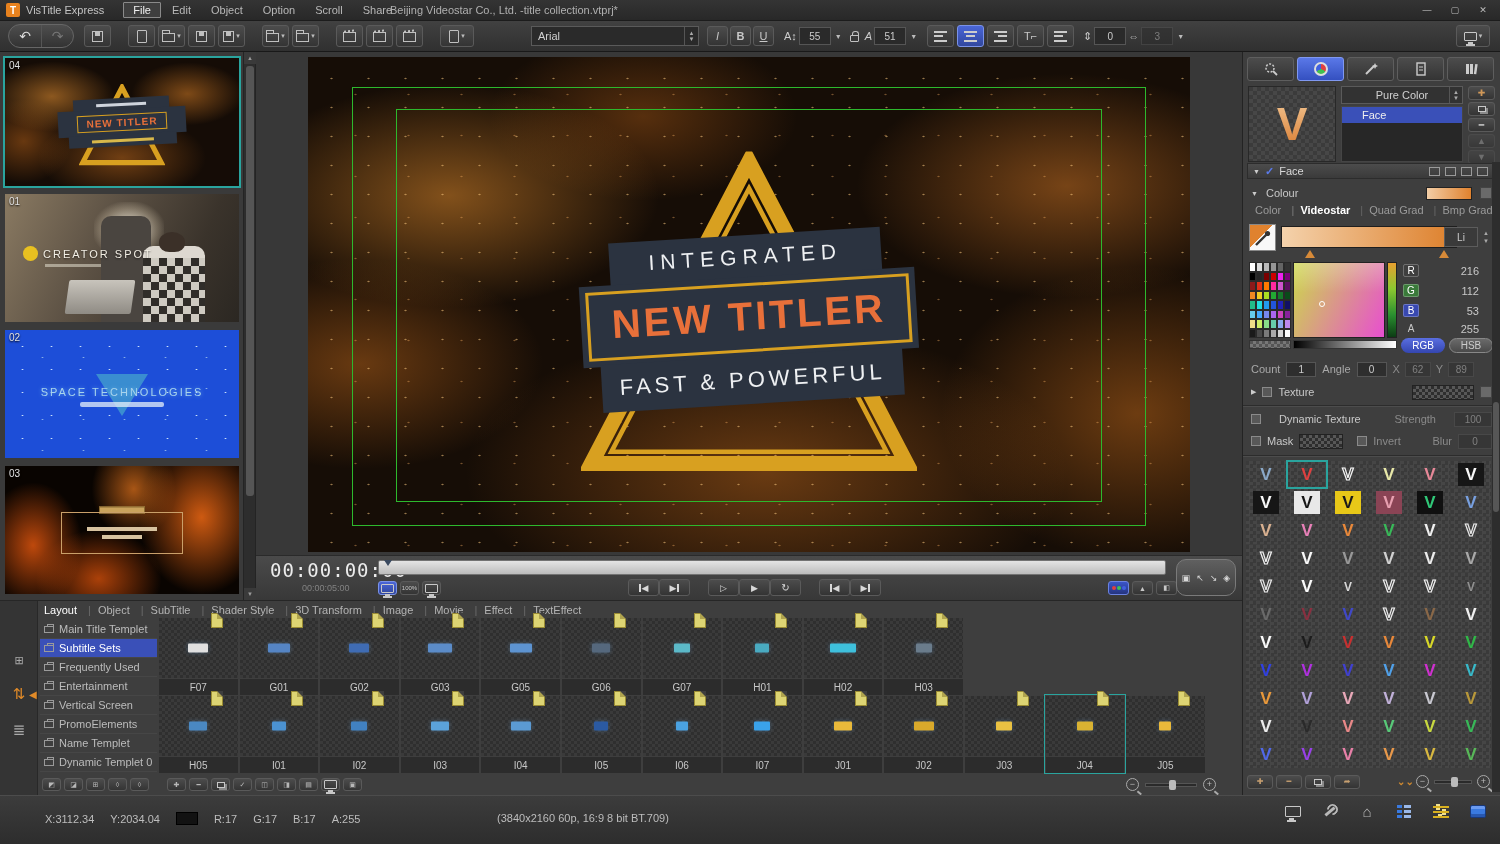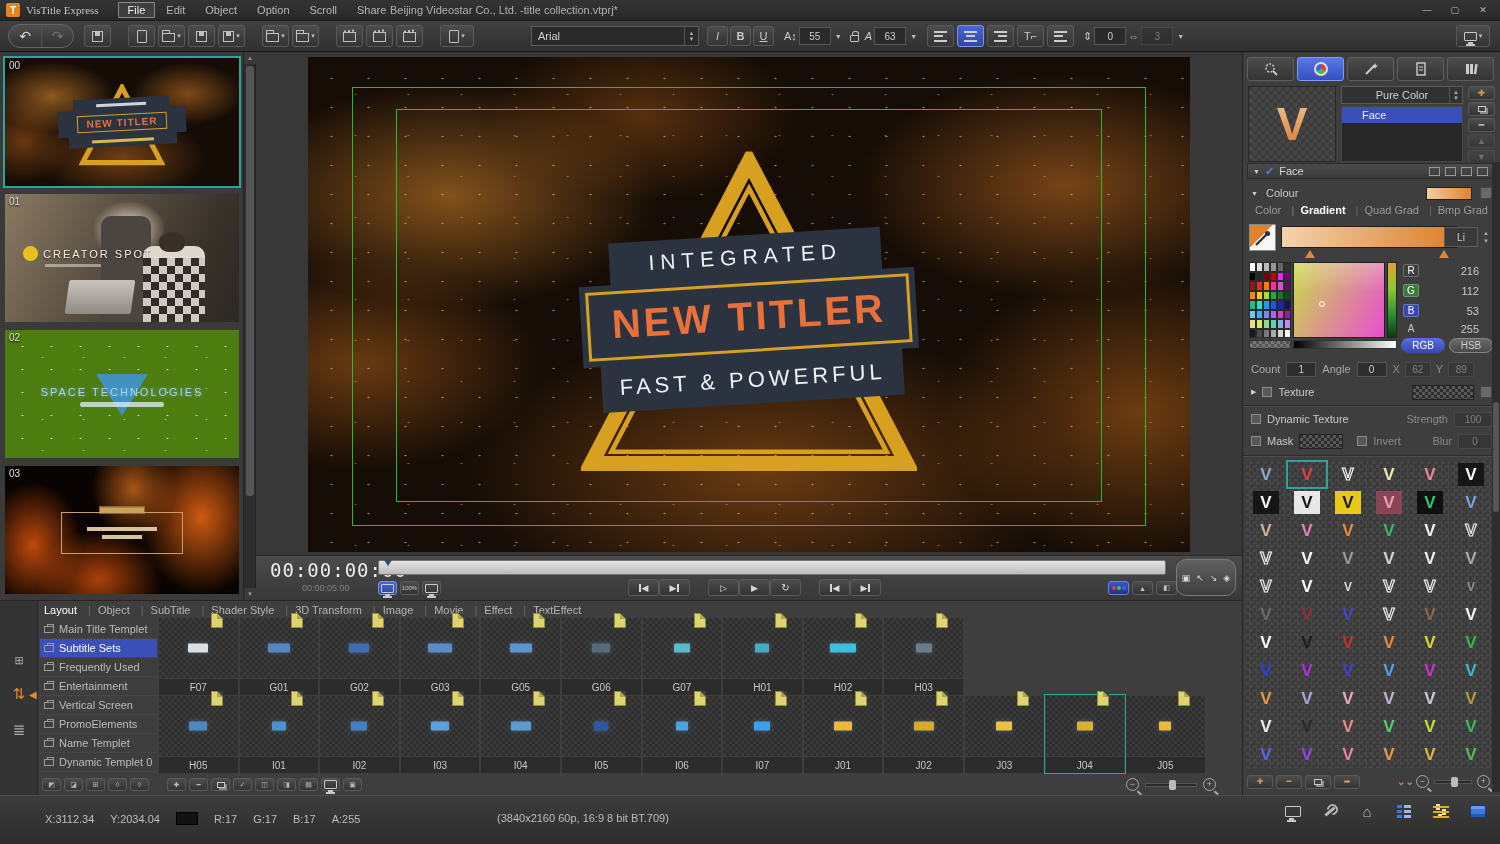--- a/index.html
+++ b/index.html
@@ -8,21 +8,21 @@
 
   
   .checker { background-image:conic-gradient(#474747 25%, #3b3b3b 0 50%, #474747 0 75%, #3b3b3b 0); background-size:8px 8px; }
   .checker-d { background-image:conic-gradient(#3a3a3a 25%, #2f2f2f 0 50%, #3a3a3a 0 75%, #2f2f2f 0); background-size:6px 6px; }
   .btn { display:flex; align-items:center; justify-content:center; background:linear-gradient(#4c4c4c,#343434); border:1px solid #5a5a5a; border-radius:3px; color:#c8c8c8; }
   .dim { opacity:.45; }
 
   
   #menubar { position:absolute; left:0; top:0; width:1500px; height:21px; background:linear-gradient(#343434,#282828); border-bottom:1px solid #1c1c1c; display:flex; align-items:center; padding:0 6px; }
   #logo { width:14px; height:14px; background:#e8821e; border-radius:2px; color:#fff; font-size:10px; font-weight:bold; display:flex; align-items:center; justify-content:center; margin-right:6px; }
-  #appname { font-size:11px; color:#c4c4c4; margin-right:18px;font-family:Liberation Serif, serif; }
+  #appname { font-size:11px; color:#c4c4c4; margin-right:18px; }
   .menu-item { font-size:11px; color:#b8b8b8; padding:1px 9px; margin:0 1px; }
   .menu-item.sel { border:1px solid #8a8a8a; background:#3f3f3f; color:#f0f0f0; border-radius:1px; }
   #win-title { position:absolute; left:390px; top:4px; font-size:11px; color:#b0b0b0; }
   #win-ctrls { position:absolute; right:6px; top:3px; display:flex; gap:6px; }
   #win-ctrls span { width:22px; height:14px; font-size:9px; color:#bbb; display:flex; align-items:center; justify-content:center; }
 
   
   #toolbar { position:absolute; left:0; top:21px; width:1500px; height:31px; background:linear-gradient(#414141,#303030); border-bottom:1px solid #191919; display:flex; align-items:center; padding:0 8px; }
   .tb-btn { width:27px; height:22px; margin-right:3px; }
   .tb-gap { width:14px; }
@@ -81,21 +81,21 @@
   .p1 { left:96px; top:22px; width:50px; height:106px; background:#4a4540; }
   .p2 { left:138px; top:52px; width:62px; height:80px; background:linear-gradient(#ddd8d0 0 12px,#3a3833 12px); background-color:#36332e; }
   .p2::before { content:""; position:absolute; left:16px; top:-14px; width:26px; height:20px; background:#3b3028; border-radius:50% 50% 40% 40%; }
   .p2::after { content:""; position:absolute; inset:12px 0 0 0; background:repeating-conic-gradient(#e8e4da 0 25%, #2e2b27 0 50%) 0 0/16px 16px; opacity:.85; }
   .laptop { position:absolute; left:62px; top:86px; width:66px; height:34px; background:linear-gradient(#c8c4bc,#8f8b84); border-radius:2px; transform:skewX(-8deg); }
   .caption-row { position:absolute; left:18px; top:52px; display:flex; align-items:center; gap:5px; z-index:4; }
   .cap-dot { width:15px; height:15px; border-radius:50%; background:#e8c020; }
   .cap-text { font-size:11px; letter-spacing:2px; color:#f2eee4; text-shadow:0 1px 2px rgba(0,0,0,.6); }
   .cap-sub { position:absolute; left:40px; top:70px; width:56px; height:3px; background:rgba(240,235,220,.5); }
 
-  .scene-space { position:absolute; inset:0; background:#4d7c0f;padding-left:44px; }
+  .scene-space { position:absolute; inset:0; background:#1d4ed8;padding-left:44px; }
   .stars { position:absolute; inset:0; background-image:radial-gradient(rgba(220,240,255,.9) 0.6px, transparent 1.2px), radial-gradient(rgba(180,215,240,.7) 0.6px, transparent 1.2px); background-size:29px 23px, 41px 31px; background-position:3px 5px, 17px 12px; }
   .tri-down { position:absolute; left:50%; top:34%; transform:translateX(-50%); width:0; height:0; border-left:26px solid transparent; border-right:26px solid transparent; border-top:42px solid #3e95cf; opacity:.9; }
   .space-cap { position:absolute; left:0; right:0; top:44%; text-align:center; font-size:11px; letter-spacing:2px; color:#a8d4ec; text-shadow:0 0 4px rgba(120,190,240,.8); z-index:3; }
   .space-sub { position:absolute; left:50%; top:56%; transform:translateX(-50%); width:84px; height:5px; background:rgba(230,240,250,.75); border-radius:2px; z-index:3; }
 
   .scene-flames { position:absolute; inset:0;
     background:radial-gradient(ellipse 70px 90px at 12% 62%, rgba(235,90,15,.8), transparent 70%),
                radial-gradient(ellipse 90px 110px at 84% 40%, rgba(240,105,20,.85), transparent 70%),
                radial-gradient(ellipse 60px 70px at 55% 18%, rgba(235,120,30,.7), transparent 70%),
                radial-gradient(ellipse 90px 70px at 40% 88%, rgba(225,85,12,.75), transparent 70%), #090401; }
@@ -224,21 +224,21 @@
   .chan.plain .badge { background:none !important; border:none; color:#c8c8c8; }
   .chan .cv { margin-left:auto; font-size:11px; color:#c8c8c8; padding-right:16px; }
   #pill-rgb { position:absolute; left:158px; top:286px; width:44px; height:15px; border-radius:8px; background:linear-gradient(#5a6ee0,#3446b0); color:#fff; font-size:10px; display:flex; align-items:center; justify-content:center; }
   #pill-hsb { position:absolute; left:206px; top:286px; width:44px; height:15px; border-radius:8px; background:linear-gradient(#6a6a6a,#4a4a4a); border:1px solid #888; color:#ccc; font-size:10px; display:flex; align-items:center; justify-content:center; }
   #count-row { position:absolute; left:8px; right:4px; top:309px; height:16px; display:flex; align-items:center; font-size:11px; color:#a8a8a8; }
   .inp { height:15px; background:#2e2e2e; border:1px solid #555; color:#ccc; font-size:10px; display:flex; align-items:center; justify-content:center; }
   #texture-row { position:absolute; left:8px; right:8px; top:332px; height:16px; display:flex; align-items:center; gap:6px; font-size:11px; color:#c8c8c8; }
   .chkbox { width:10px; height:10px; background:#585858; border:1px solid #8a8a8a; flex:none; }
   .sw-checker { height:15px; background-image:conic-gradient(#585858 25%, #2e2e2e 0 50%, #585858 0 75%, #2e2e2e 0); background-size:6px 6px; border:1px solid #222; }
   .divider { position:absolute; left:0; right:0; height:2px; border-top:1px solid #2c2c2c; border-bottom:1px solid #4c4c4c; }
-  #dyn-row { position:absolute; left:8px; right:8px; top:359px; height:16px; display:flex; align-items:center; gap:6px; font-size:11px; color:#c8c8c8; }
+  #dyn-row { position:absolute; left:8px; right:8px; top:359px; height:16px; display:flex; align-items:center; gap:18px; font-size:11px; color:#c8c8c8; }
   #mask-row { position:absolute; left:8px; right:8px; top:381px; height:16px; display:flex; align-items:center; gap:6px; font-size:11px; color:#c8c8c8; }
   .lbl-dim { color:#8a8a8a; }
   #glyph-grid { position:absolute; left:3px; top:409px; width:246px; display:flex; flex-wrap:wrap; gap:1px; }
   .vcell { position:relative; width:40px; height:27px; display:flex; align-items:center; justify-content:center; background-image:conic-gradient(#464646 25%, #3a3a3a 0 50%, #464646 0 75%, #3a3a3a 0); background-size:7px 7px; }
   .vcell .bgfill { position:absolute; inset:2px 7px; background:var(--bg); }
   .vcell .vg { position:relative; font-weight:bold; font-size:17px; color:var(--c); line-height:1; }
   .vcell.out .vg { color:transparent; -webkit-text-stroke:1.2px var(--c); }
   .vcell.sm .vg { font-size:12px; }
   .vcell.sel { outline:2px solid #2aa49e; outline-offset:-1px; z-index:2; }
   #rp-tools { position:absolute; left:4px; right:6px; top:721px; height:17px; display:flex; align-items:center; }
@@ -341,21 +341,21 @@
   <div class="btn ibu" style="font-weight:bold">B</div>
   <div class="btn ibu" style="text-decoration:underline">U</div>
   <div class="tb-gap" style="width:8px"></div>
   <span class="gl">A↕</span>
   <div class="num-box">55</div>
   <span class="drop">▼</span>
   <div class="tb-gap" style="width:8px"></div>
   <span class="ic-lock"></span>
   <div class="tb-gap" style="width:6px"></div>
   <span class="gl" style="font-style:italic">A</span>
-  <div class="num-box">63</div>
+  <div class="num-box">51</div>
   <span class="drop">▼</span>
   <div class="tb-gap" style="width:10px"></div>
   <div class="btn tb-btn">
       <span class="i-align"></span>
     </div>
   <div class="btn tb-btn active">
       <span class="i-align c"></span>
     </div>
   <div class="btn tb-btn">
       <span class="i-align r"></span>
@@ -388,21 +388,21 @@
       <div class="mb1">
           <i></i>
         </div>
       <div class="mb2">
           <b>NEW TITLER</b>
         </div>
       <div class="mb3">
           <i></i>
         </div>
     </div>
-    <span class="idx">00</span>
+    <span class="idx">04</span>
   </div>
   <div class="thumb" style="top:142px">
     <div class="scene-people">
       <div class="flare"></div>
       <div class="person p1"></div>
       <div class="person p2"></div>
       <div class="laptop"></div>
       <div class="caption-row">
         <span class="cap-dot"></span>
         <span class="cap-text">CREATOR SPOT</span>
@@ -843,21 +843,21 @@
 
   <div id="colour-row">
     <span class="tri-exp">▼</span>
     <span>Colour</span>
     <span id="colour-swatch"></span>
     <span id="colour-sq"></span>
   </div>
 
   <div id="grad-tabs">
     <span class="gtab">Color</span>
-      <span class="gtab sel">Gradient</span>
+      <span class="gtab sel">Videostar</span>
       <span class="gtab">Quad Grad</span>
       <span class="gtab">Bmp Grad</span>
   </div>
 
   <div id="dropper">
     <svg width="22" height="22" viewBox="0 0 22 22">
         <line x1="4" y1="18" x2="14" y2="8" stroke="#333" stroke-width="2.4"></line>
         <circle cx="15.5" cy="6.5" r="2.6" fill="#333"></circle>
       </svg>
   </div>

